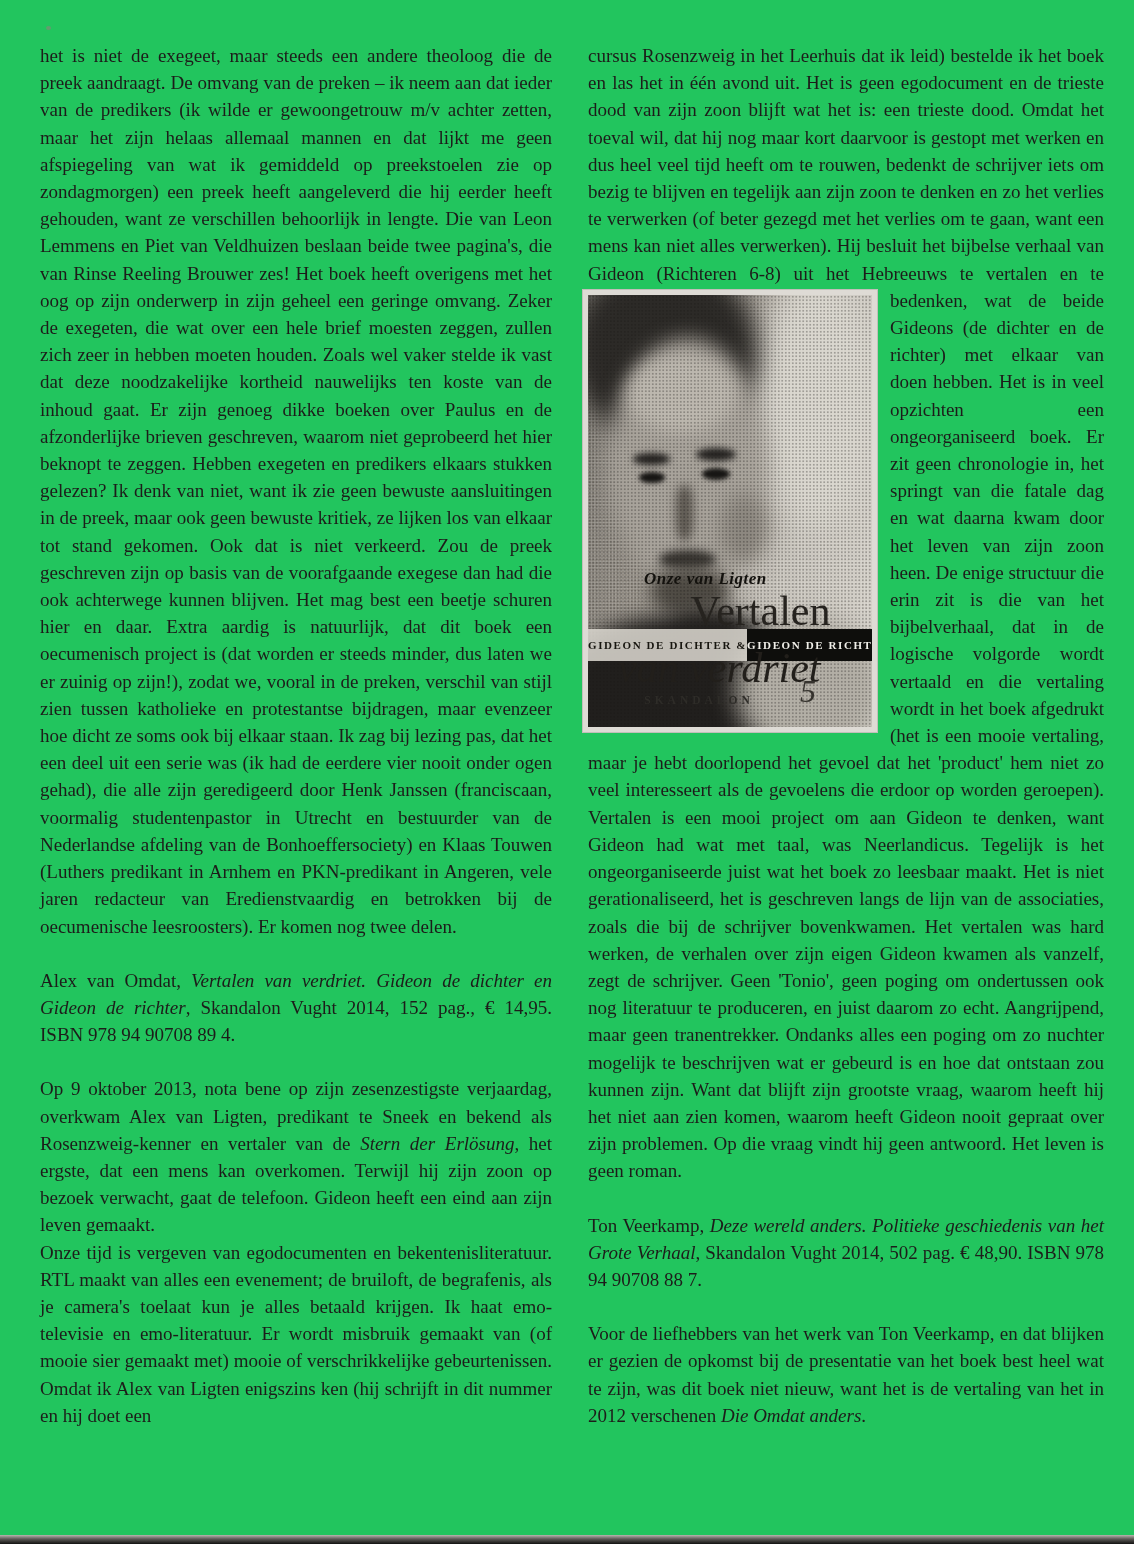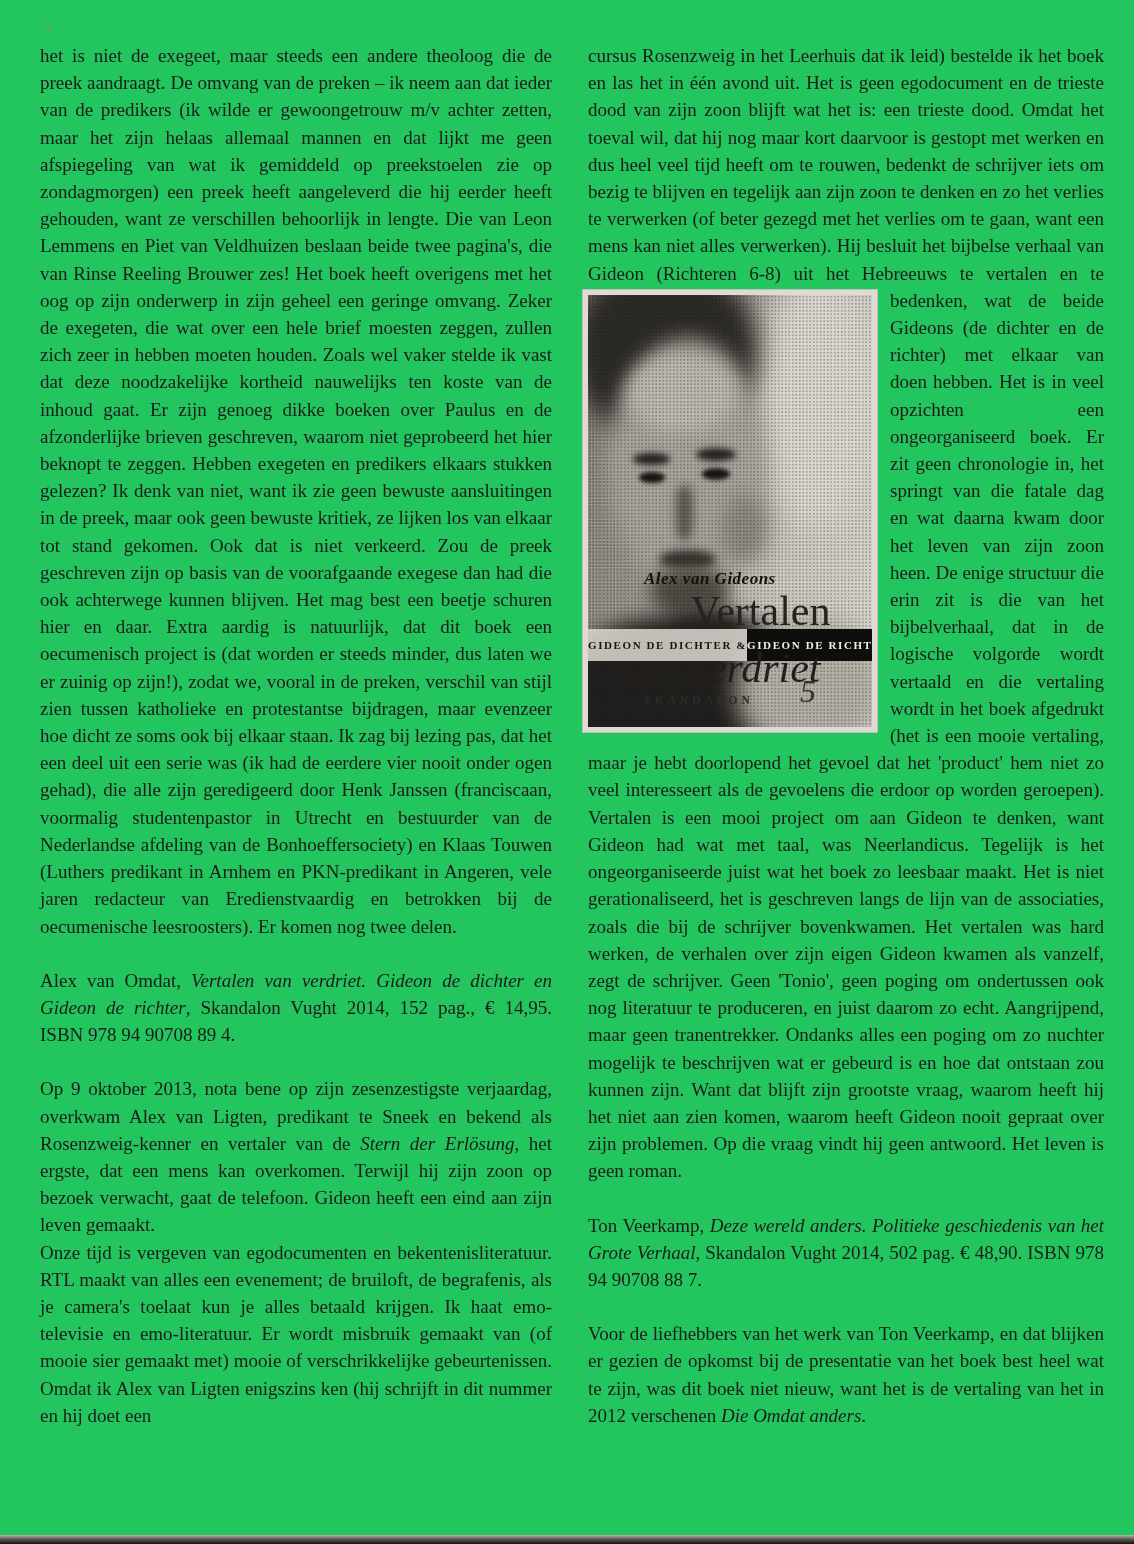--- a/index.html
+++ b/index.html
@@ -96,21 +96,21 @@
           <span class="sh sh-eye-l"></span>
           <span class="sh sh-eye-r"></span>
           <span class="sh sh-nose"></span>
           <span class="sh sh-cheek"></span>
           <span class="sh sh-mouth"></span>
           <span class="sh sh-stubble"></span>
           <span class="sh sh-neck"></span>
           <span class="sh sh-shoulder"></span>
           <span class="sh sh-shirt"></span>
         </span>
-        <span class="cover-text cover-author">Alex van Gideons</span>
+        <span class="cover-text cover-author">Onze van Ligten</span>
         <span class="cover-text cover-title1">Vertalen</span>
         <span class="cover-text cover-band">
             <span class="band-seg band-l">GIDEON DE DICHTER &amp;</span>
             <span class="band-seg band-r">GIDEON DE RICHTER</span>
           </span>
         <span class="cover-text cover-title2">van verdriet</span>
         <span class="cover-text cover-mark">5</span>
         <span class="cover-text cover-publisher">SKANDALON</span>
       </span>
       <span>vertalen en te bedenken, wat de beide Gideons (de dichter en de richter) met elkaar van doen hebben. Het is in veel opzichten een ongeorganiseerd boek. Er zit geen chronologie in, het springt van die fatale dag en wat daarna kwam door het leven van zijn zoon heen. De enige structuur die erin zit is die van het bijbelverhaal, dat in de logische volgorde wordt vertaald en die vertaling wordt in het boek afgedrukt (het is een mooie vertaling, maar je hebt doorlopend het gevoel dat het 'product' hem niet zo veel interesseert als de gevoelens die erdoor op worden geroepen). Vertalen is een mooi project om aan Gideon te denken, want Gideon had wat met taal, was Neerlandicus. Tegelijk is het ongeorganiseerde juist wat het boek zo leesbaar maakt. Het is niet gerationaliseerd, het is geschreven langs de lijn van de associaties, zoals die bij de schrijver bovenkwamen. Het vertalen was hard werken, de verhalen over zijn eigen Gideon kwamen als vanzelf, zegt de schrijver. Geen 'Tonio', geen poging om ondertussen ook nog literatuur te produceren, en juist daarom zo echt. Aangrijpend, maar geen tranentrekker. Ondanks alles een poging om zo nuchter mogelijk te beschrijven wat er gebeurd is en hoe dat ontstaan zou kunnen zijn. Want dat blijft zijn grootste vraag, waarom heeft hij het niet aan zien komen, waarom heeft Gideon nooit gepraat over zijn problemen. Op die vraag vindt hij geen antwoord. Het leven is geen roman.</span></p>

